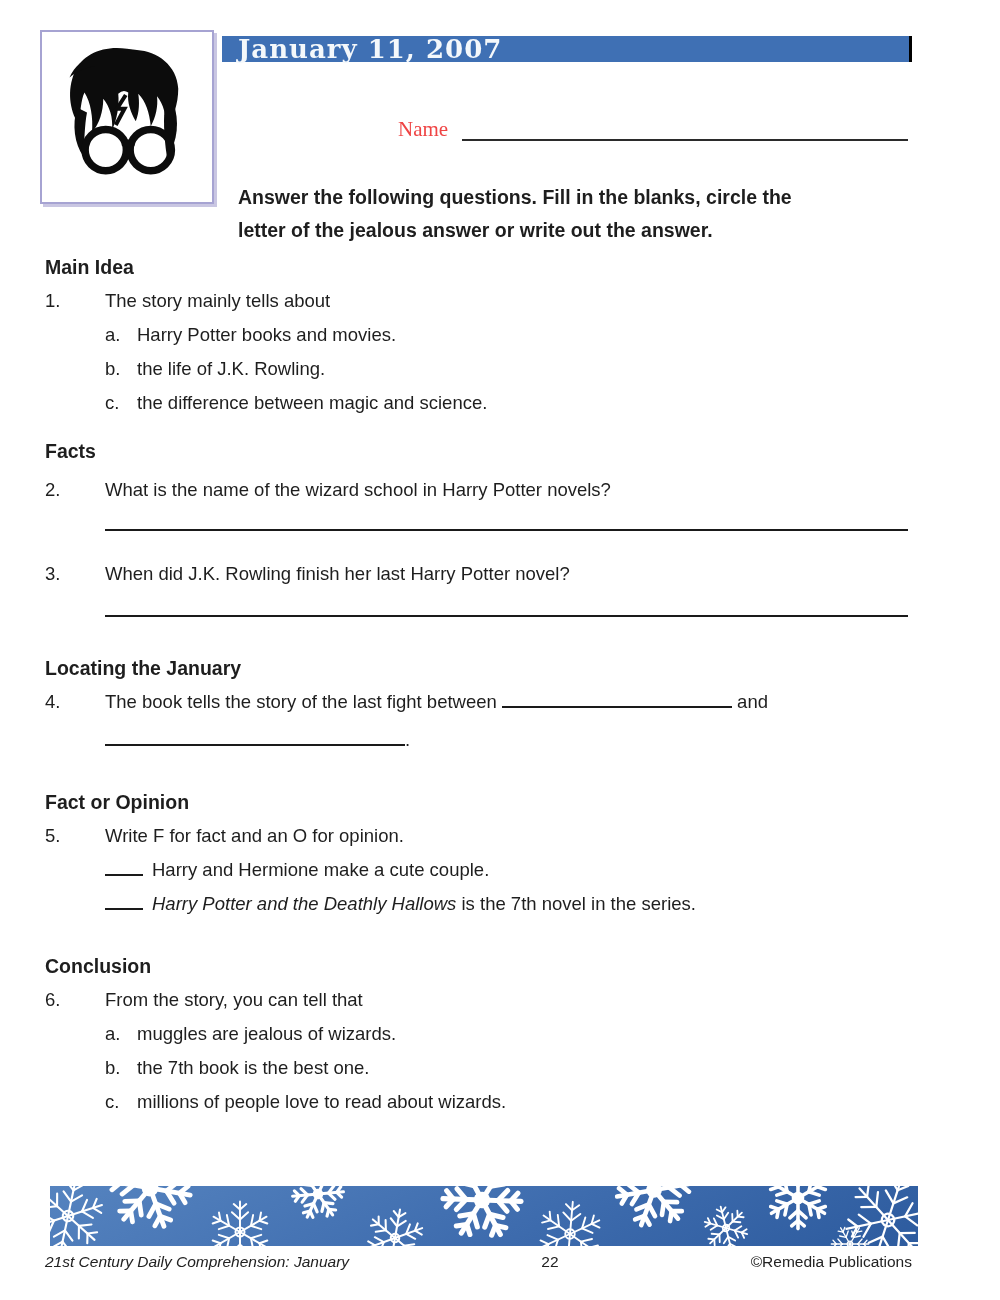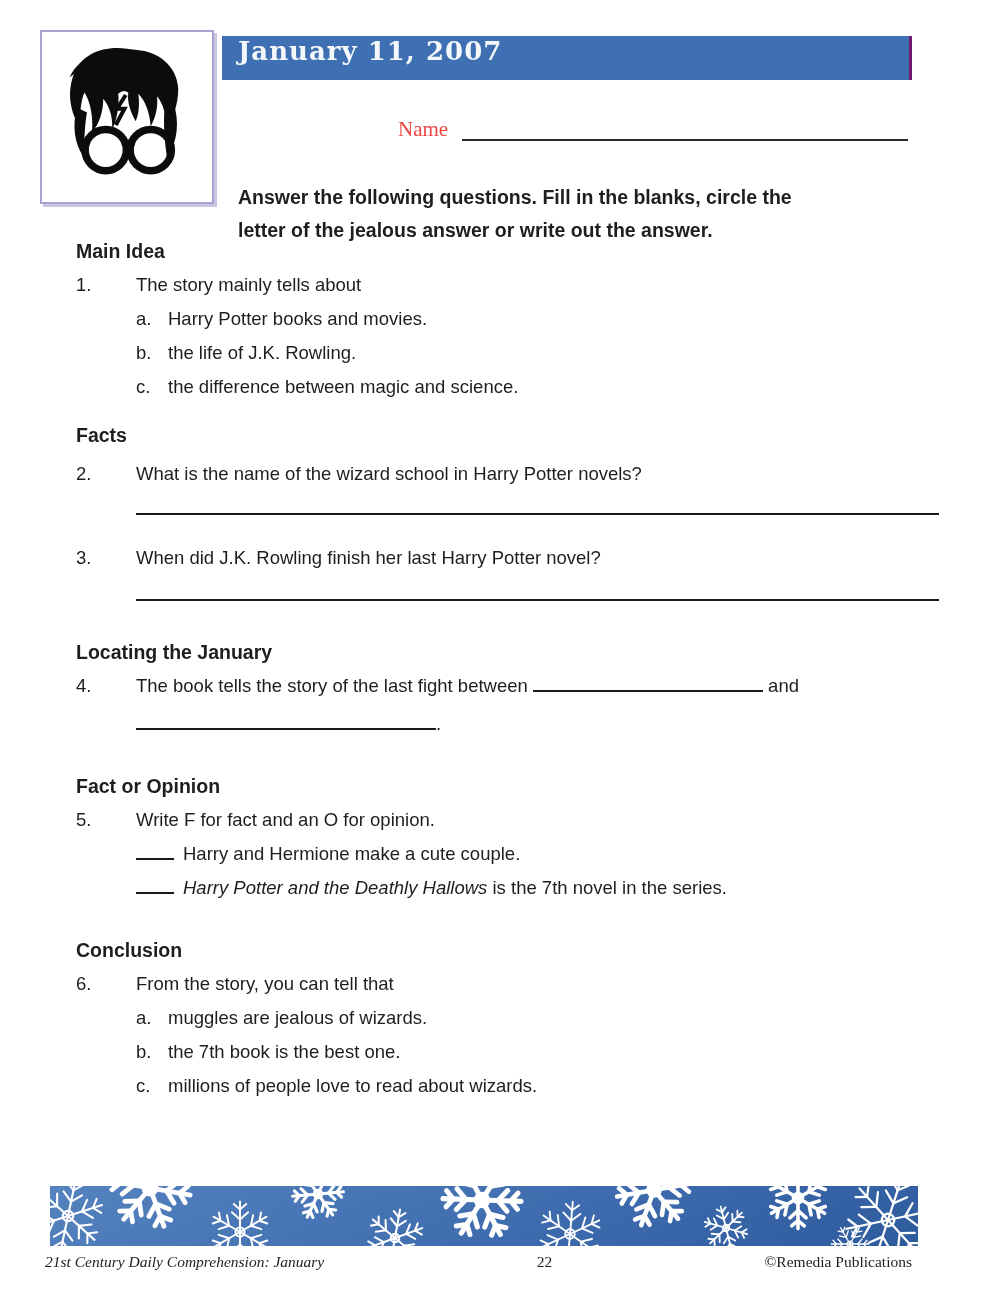--- a/index.html
+++ b/index.html
@@ -4,43 +4,43 @@
 <style>
   * { margin:0; padding:0; box-sizing:border-box; }
   html,body { background:#ffffff; }
   .page {
     position:relative; width:1000px; height:1300px; background:#fff;
     overflow:hidden; font-family:"Liberation Sans", sans-serif; color:#1e1e1e;
   }
 
   
   .date-banner {
-    position:absolute; left:222px; top:36px; width:690px; height:44px;
-    background:#3f70b4; border-right:3px solid #701a75;
-    display:flex; padding-left:16px;
+    position:absolute; left:222px; top:36px; width:690px; height:26px;
+    background:#3f70b4; border-right:3px solid #000000;
+    display:flex; align-items:center; padding-left:16px;
   }
   .date-banner span {
     font-family:"DejaVu Serif", serif; font-weight:700; font-size:26px;
     color:#f4f8fb; letter-spacing:1px;
   }
   .hp-box {
     position:absolute; left:40px; top:30px; width:174px; height:174px;
     background:#fff; border:2px solid #a6a3d2; box-shadow:3px 3px 0 #c9c6e2;
     display:flex; align-items:center; justify-content:center; z-index:2;
   }
   .name-row { position:absolute; left:398px; top:117px; }
   .name-row .lbl { font-family:"Liberation Serif", serif; font-size:21px; color:#ef4444; }
   .name-line { position:absolute; left:462px; top:139px; width:446px; border-bottom:2px solid #2b2b2b; height:0; }
   .instructions {
     position:absolute; left:238px; top:166px; width:700px;
     font-size:19.5px; font-weight:700; line-height:33px; white-space:nowrap;margin-top:15px;
   }
 
   
-  .content { position:absolute; left:45px; top:234px; width:867px;margin-left:31px; }
+  .content { position:absolute; left:45px; top:250px; width:867px; }
   .h { font-size:19.5px; font-weight:700; line-height:34px; }
   .qrow { display:flex; font-size:18.5px; line-height:34px; }
   .qnum { width:60px; flex:0 0 60px; }
   .opt { display:flex; margin-left:60px; font-size:18.5px; line-height:34px; }
   .optletter { width:32px; flex:0 0 32px; }
   .ansline { margin-left:60px; width:803px; border-bottom:2.5px solid #1a1a1a; height:0; }
   .blank { display:inline-block; border-bottom:2px solid #1a1a1a; height:1em; vertical-align:baseline; }
   .blank.w1 { width:230px; }
   .blank.w2 { width:300px; }
   .fo-item { display:flex; align-items:baseline; margin-left:60px; font-size:18.5px; line-height:34px; }
@@ -52,21 +52,21 @@
 
   
   .snow-band {
     position:absolute; left:50px; top:1186px; width:868px; height:60px;
     overflow:hidden; background:linear-gradient(155deg,#5583bf 0%,#3e6cae 55%,#2d5b9e 100%);
   }
   .snow-band svg { position:absolute; left:0; top:0; }
   .footer-row {
     position:absolute; left:45px; top:1253px; width:867px;
     display:flex; justify-content:space-between; align-items:baseline;
-    font-family:Liberation Serif, serif; font-size:15.5px; color:#222;
+    font-family:Liberation Sans, sans-serif; font-size:15.5px; color:#222;
   }
   .footer-row .left { font-style:italic; }
 </style>
 </head>
 <body>
 
 <div class="page">
 
   <div class="date-banner">
     <span>January 11, 2007</span>

